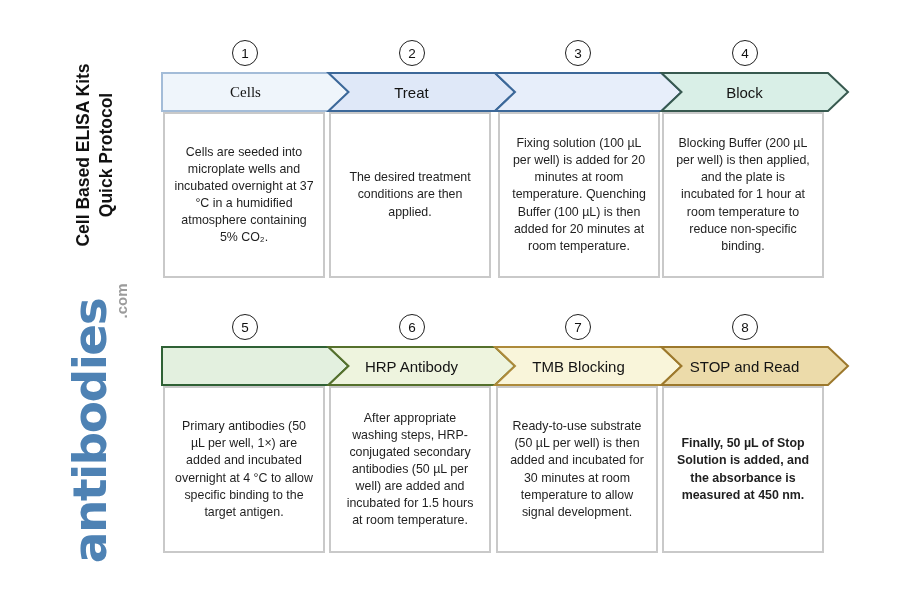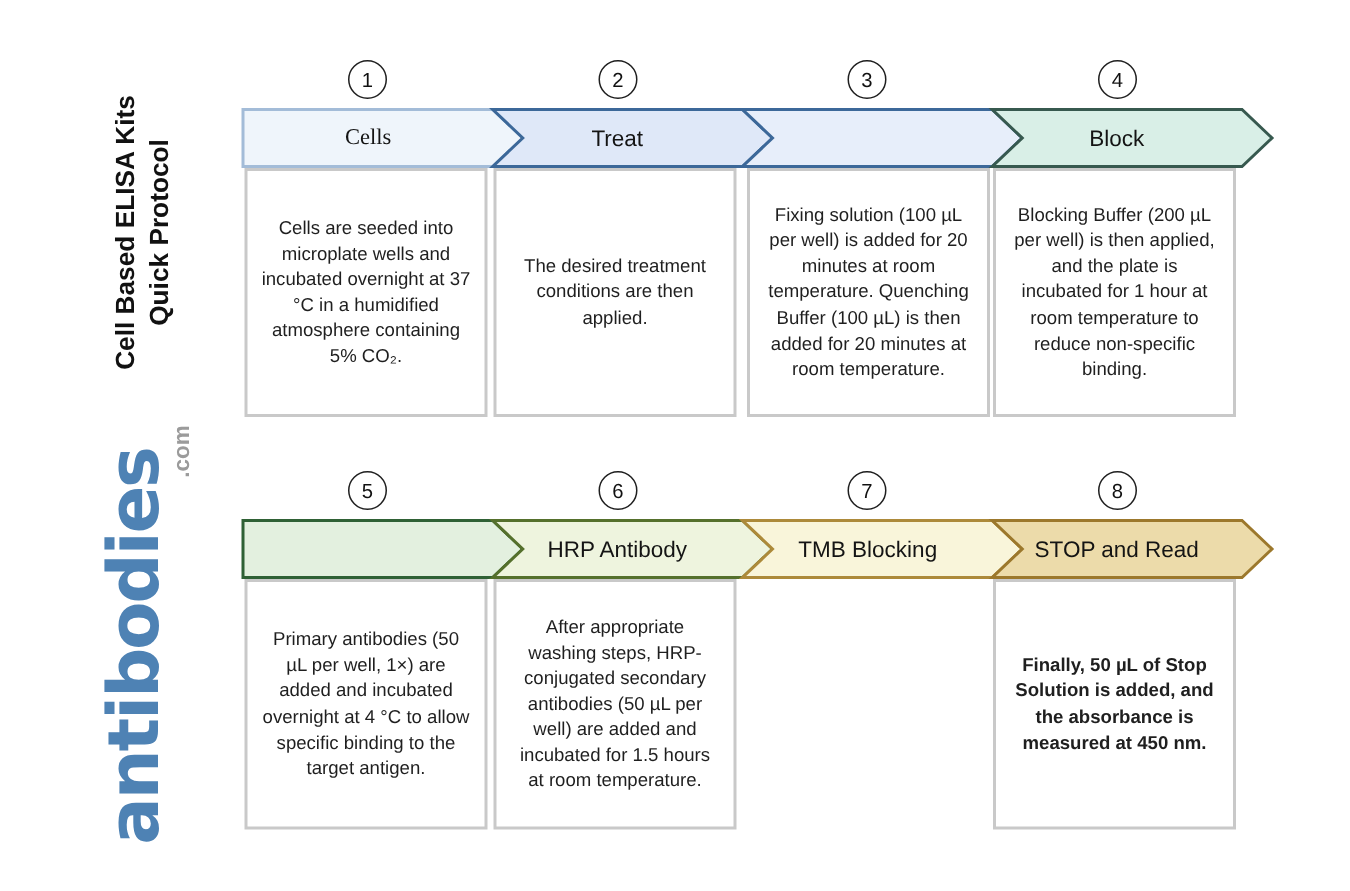--- a/index.html
+++ b/index.html
@@ -120,17 +120,20 @@
   <div class="arrow-label" style="left:328px;top:346px;">HRP Antibody</div>
   <div class="arrow-label" style="left:495px;top:346px;">TMB Blocking</div>
   <div class="arrow-label" style="left:661px;top:346px;">STOP and Read</div>
 
   <div class="descbox row2-box" style="left:163px;">
       <span>Primary antibodies (50 µL per well, 1×) are added and incubated overnight at 4 °C to allow specific binding to the target antigen.</span>
     </div>
   <div class="descbox row2-box" style="left:329px;">
       <span>After appropriate washing steps, HRP-conjugated secondary antibodies (50 µL per well) are added and incubated for 1.5 hours at room temperature.</span>
     </div>
+  <div class="descbox row2-box" style="left:496px;">
+      <span>Ready-to-use substrate (50 µL per well) is then added and incubated for 30 minutes at room temperature to allow signal development.</span>
+    </div>
   <div class="descbox row2-box" style="left:662px;font-weight:bold;">
       <span>Finally, 50 µL of Stop Solution is added, and the absorbance is measured at 450 nm.</span>
     </div>
 
 </div>
 
 </body></html>

